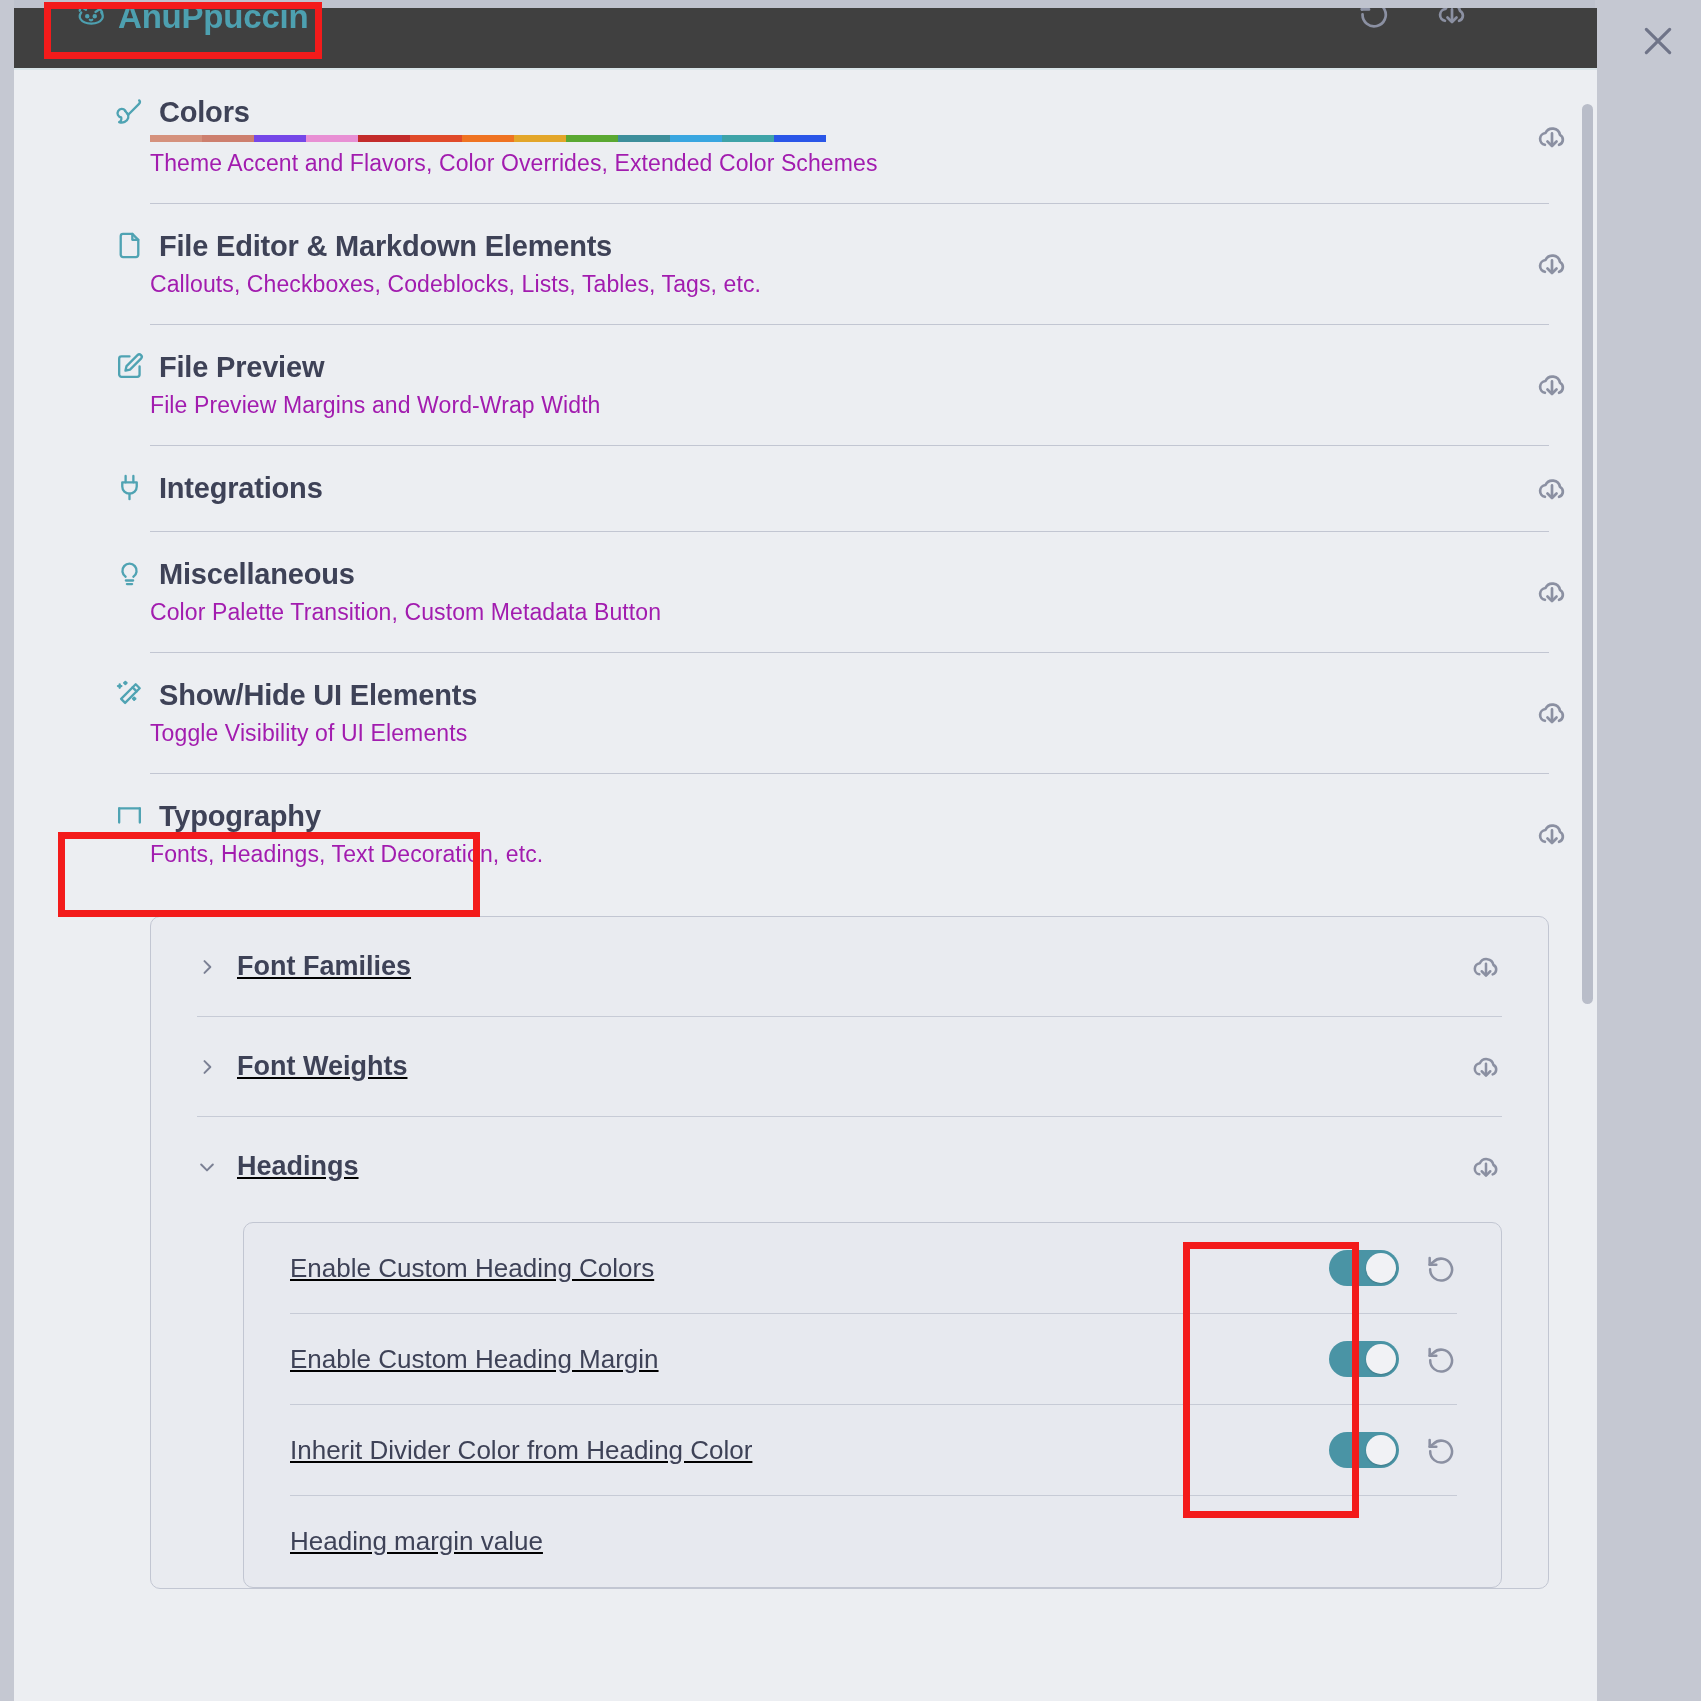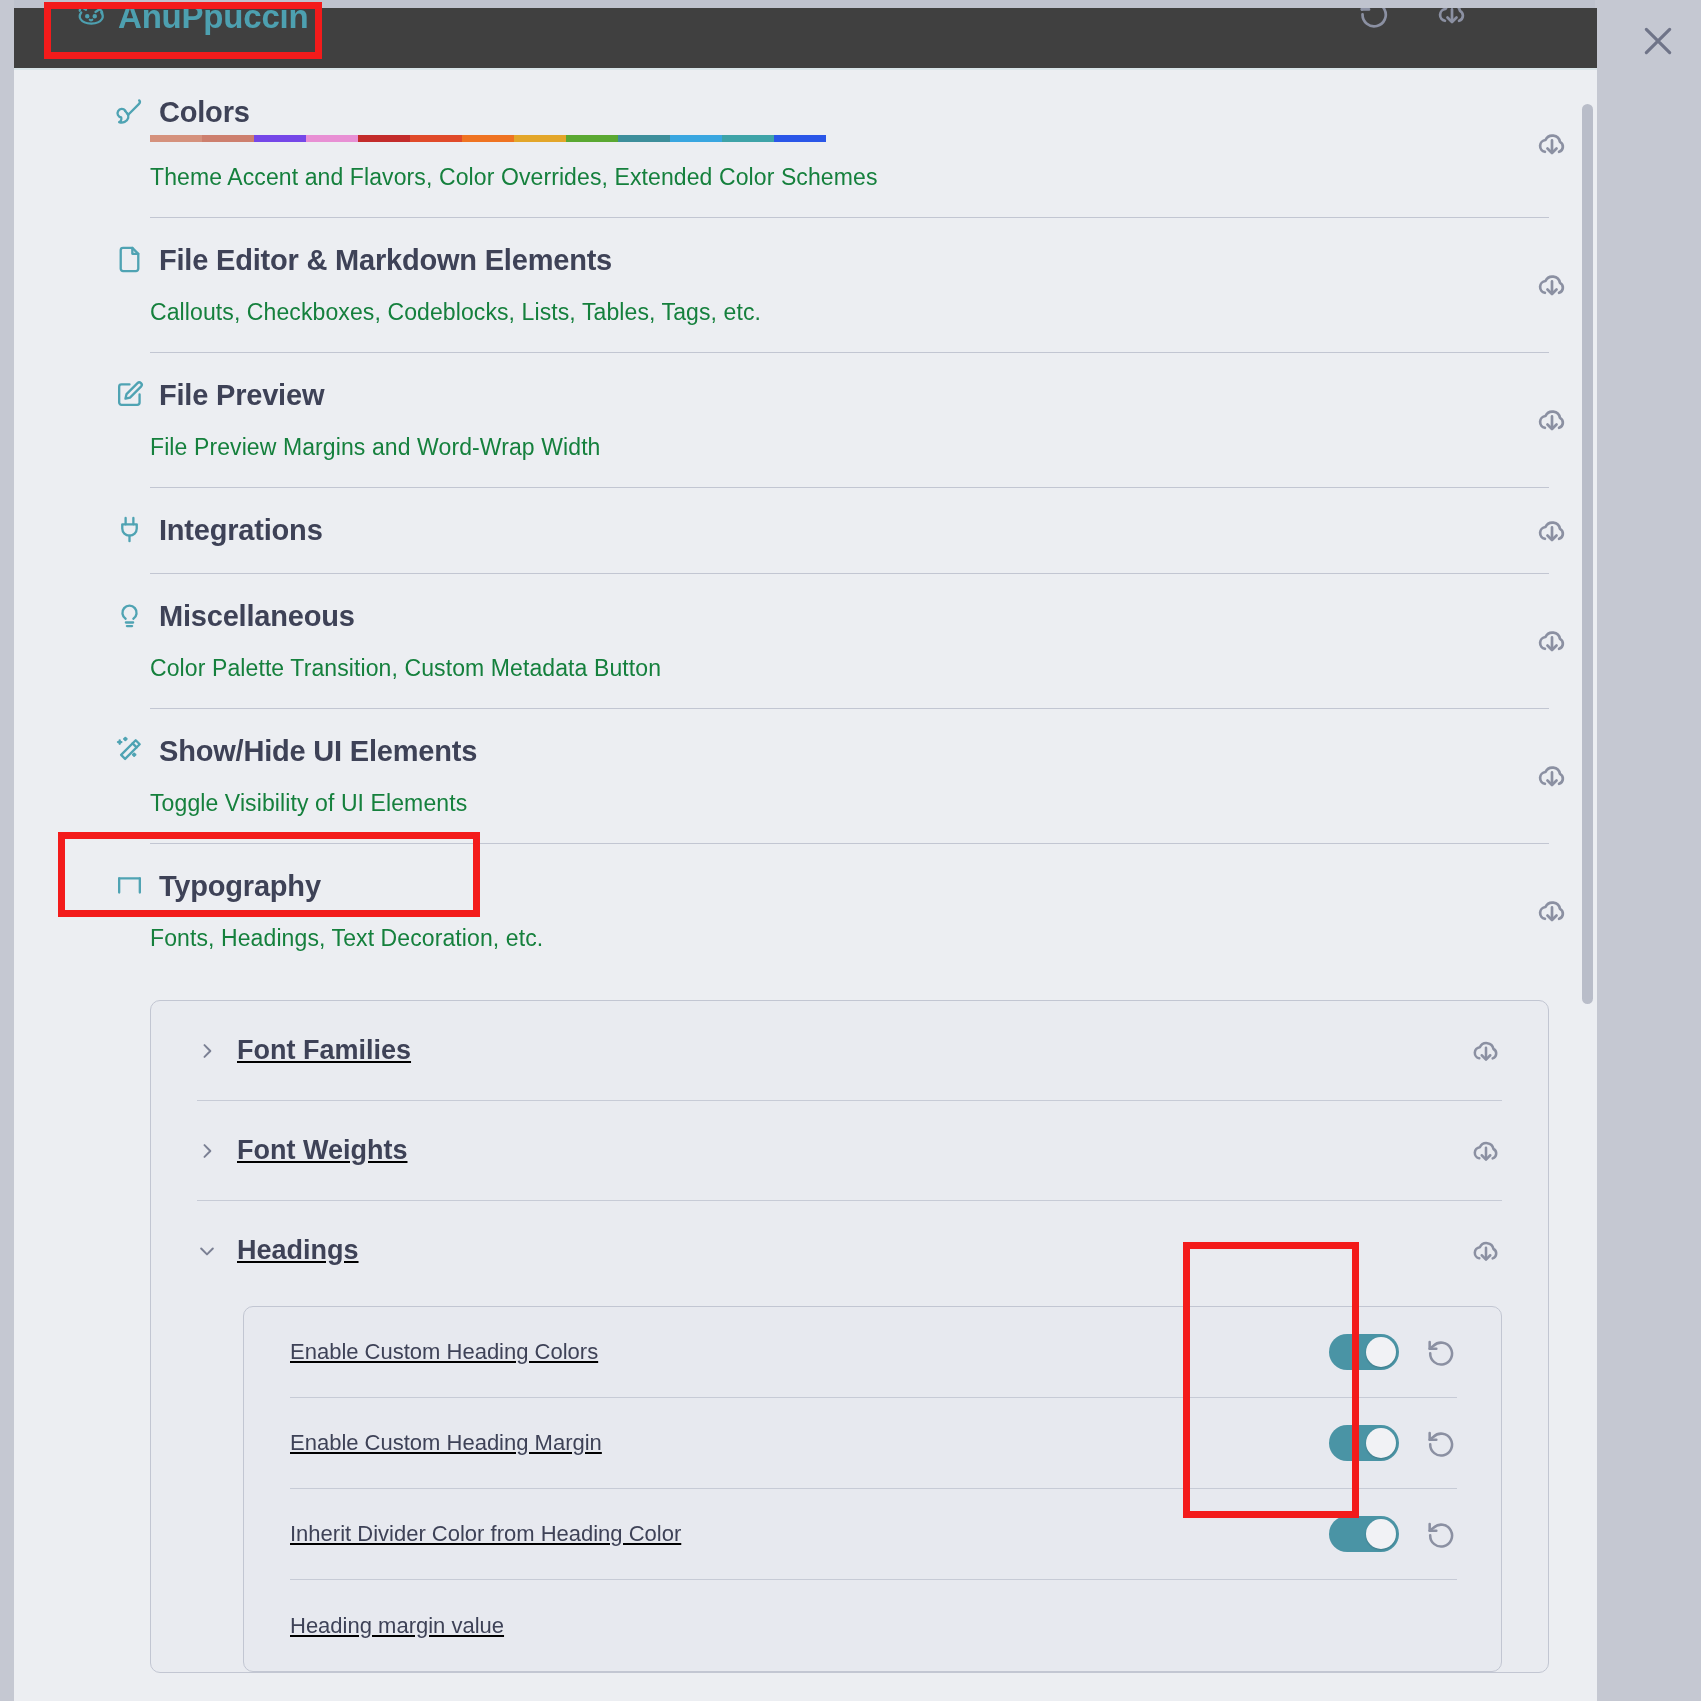--- a/index.html
+++ b/index.html
@@ -67,21 +67,21 @@
     border-bottom: 1px solid #c2c6d2;
   }
   .section:last-of-type { border-bottom: 1px solid #c2c6d2; }
 
   .section-head { display:flex; align-items:flex-start; gap:14px; }
   .sec-icon { width:31px; height:31px; color:#4fa3b3; flex:0 0 auto; margin-left:-36px; }
   .sec-title {
     font-size: 29px; font-weight:600; color:#3e4257; letter-spacing:-0.2px;
   }
   .sec-desc {
-    font-size: 23px; color:#15803d; margin-top: 22px; letter-spacing:0.1px;
+    font-size: 23px; color:#a21caf; margin-top: 8px; letter-spacing:0.1px;
   }
   .sec-cloud {
     position:absolute; right:-20px; top:50%; transform:translateY(-50%);
     width:34px; height:34px; color:#8b90a2; cursor:pointer;
   }
 
   
   .rainbow {
     display:flex; height:7px; width:676px; margin-top:6px; margin-bottom:2px;
   }
@@ -116,21 +116,21 @@
     background: #e7e9ef;
     padding: 0 44px 0 46px;
   }
   .toggle-row {
     position:relative;
     display:flex; align-items:center;
     height: 91px;
     border-bottom: 1px solid #c7cbd6;
   }
   .toggle-row:last-child { border-bottom: none; }
-  .toggle-label { font-size: 22px; color:#3e4257; }
+  .toggle-label { font-size: 26px; color:#3e4257; }
   .toggle-right {
     position:absolute; right:0; top:50%; transform:translateY(-50%);
     display:flex; align-items:center; gap:26px;
   }
   .switch {
     width:70px; height:36px; border-radius:18px; background:#4a94a5;
     position:relative; cursor:pointer; flex:0 0 auto;
   }
   .switch .knob {
     position:absolute; right:3px; top:3px;

